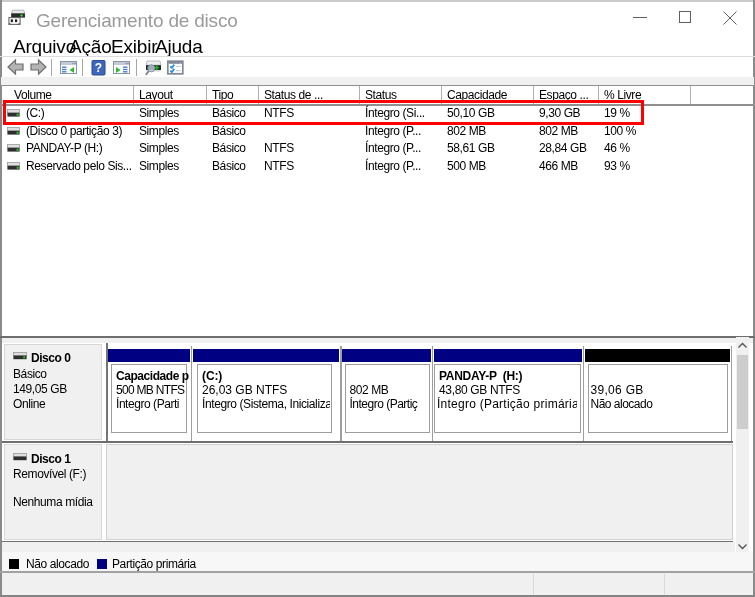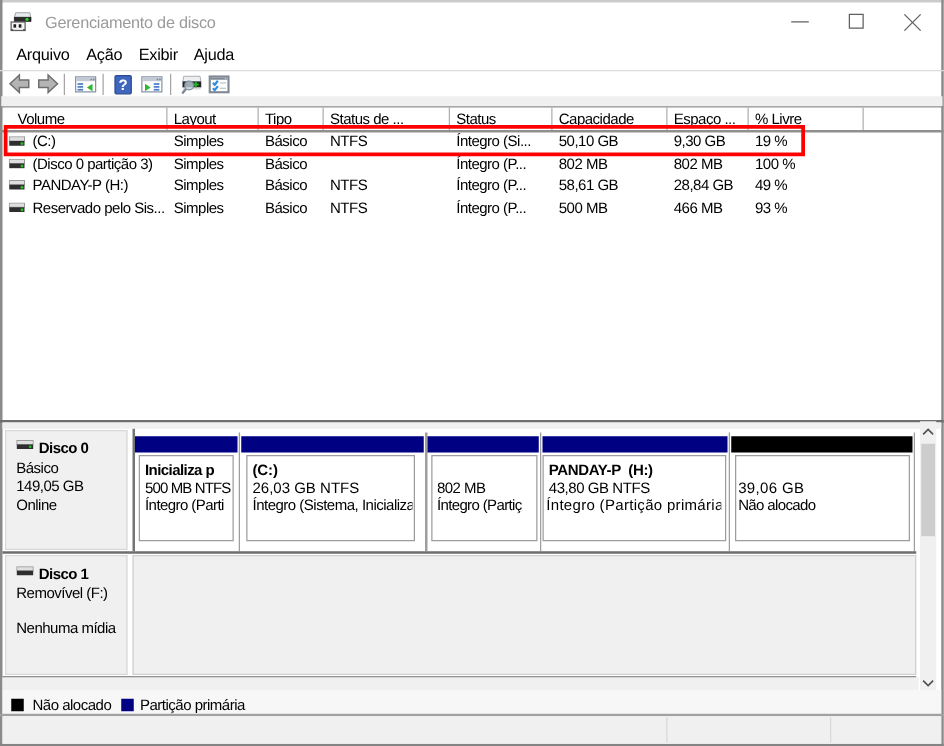--- a/index.html
+++ b/index.html
@@ -1,18 +1,18 @@
 <!DOCTYPE html>
 <html><head><meta charset="utf-8">
 <style>
 html,body{margin:0;padding:0}
 body{width:755px;height:597px;position:relative;background:#fff;font-family:"Liberation Sans",sans-serif;overflow:hidden;color:#000}
 .ab{position:absolute}
 .t12{font-size:12px;white-space:nowrap;letter-spacing:-0.4px}
-.t13{font-size:13px;white-space:nowrap;letter-spacing:-0.2px}
+.t13{font-size:19px;white-space:nowrap;letter-spacing:-0.2px}
 </style></head>
 <body>
 
 <div class="ab" style="left:0;top:0;width:755px;height:2px;background:#cbcbcb"></div>
 <div class="ab" style="left:0;top:0;width:2px;height:597px;background:#8a8a8a"></div>
 <div class="ab" style="left:753px;top:0;width:2px;height:597px;background:#8a8a8a"></div>
 <div class="ab" style="left:0;top:595px;width:755px;height:2px;background:#848484"></div>
 
 <div class="ab" style="left:8px;top:9px;width:18px;height:17px">
 <svg width="18" height="17" viewBox="0 0 18 17">
@@ -149,21 +149,21 @@
  <rect x="0.4" y="3.8" width="12.2" height="3.8" fill="#2e2e2e"></rect>
  <circle cx="10.6" cy="5.7" r="1.2" fill="#22c021"></circle>
 </svg>
 <div class="ab t12" style="left:26px;top:141px">PANDAY-P (H:)</div>
 <div class="ab t12" style="left:139px;top:141px">Simples</div>
 <div class="ab t12" style="left:212px;top:141px">Básico</div>
 <div class="ab t12" style="left:264px;top:141px">NTFS</div>
 <div class="ab t12" style="left:365px;top:141px">Íntegro (P...</div>
 <div class="ab t12" style="left:447px;top:141px">58,61 GB</div>
 <div class="ab t12" style="left:539px;top:141px">28,84 GB</div>
-<div class="ab t12" style="left:604px;top:141px">49 %</div>
+<div class="ab t12" style="left:604px;top:141px">46 %</div>
 
 <svg class="ab" style="left:7px;top:162px" width="13" height="8" viewBox="0 0 13 8">
  <rect x="0.4" y="0.4" width="12.2" height="3.4" fill="#dfdfdf" stroke="#9a9a9a" stroke-width="0.8"></rect>
  <rect x="0.4" y="3.8" width="12.2" height="3.8" fill="#2e2e2e"></rect>
  <circle cx="10.6" cy="5.7" r="1.2" fill="#22c021"></circle>
 </svg>
 <div class="ab t12" style="left:26px;top:159px">Reservado pelo Sis...</div>
 <div class="ab t12" style="left:139px;top:159px">Simples</div>
 <div class="ab t12" style="left:212px;top:159px">Básico</div>
 <div class="ab t12" style="left:264px;top:159px">NTFS</div>
@@ -204,21 +204,21 @@
 <div class="ab" style="left:342px;top:349px;width:89px;height:13px;background:#000082"></div>
 <div class="ab" style="left:433.5px;top:349px;width:148px;height:13px;background:#000082"></div>
 <div class="ab" style="left:585px;top:349px;width:145px;height:13px;background:#000"></div>
 
 <div class="ab" style="left:111px;top:364px;width:76px;height:69px;border:1px solid #9d9d9d;box-sizing:border-box;background:#fff"></div>
 <div class="ab" style="left:196.5px;top:364px;width:135.5px;height:69px;border:1px solid #9d9d9d;box-sizing:border-box;background:#fff"></div>
 <div class="ab" style="left:345px;top:364px;width:85px;height:69px;border:1px solid #9d9d9d;box-sizing:border-box;background:#fff"></div>
 <div class="ab" style="left:434px;top:364px;width:146.5px;height:69px;border:1px solid #9d9d9d;box-sizing:border-box;background:#fff"></div>
 <div class="ab" style="left:588px;top:364px;width:140px;height:69px;border:1px solid #9d9d9d;box-sizing:border-box;background:#fff"></div>
 
-<div class="ab t12" style="left:116px;top:369px;font-weight:bold;letter-spacing:-0.45px">Inicializa p</div>
+<div class="ab t12" style="left:116px;top:369px;font-weight:bold;letter-spacing:-0.45px">Capacidade p</div>
 <div class="ab t12" style="left:116px;top:383px;width:69px;overflow:hidden;letter-spacing:-0.7px">500 MB NTFS</div>
 <div class="ab t12" style="left:116px;top:397px;width:69px;overflow:hidden;letter-spacing:-0.45px">Íntegro (Parti</div>
 <div class="ab t12" style="left:202px;top:369px;font-weight:bold;letter-spacing:-0.1px">(C:)</div>
 <div class="ab t12" style="left:202px;top:383px;width:128px;overflow:hidden;letter-spacing:0px">26,03 GB NTFS</div>
 <div class="ab t12" style="left:202px;top:397px;width:128px;overflow:hidden">Íntegro (Sistema, Inicializa</div>
 <div class="ab t12" style="left:349.5px;top:383px;width:78px;overflow:hidden">802 MB</div>
 <div class="ab t12" style="left:349.5px;top:397px;width:78px;overflow:hidden;letter-spacing:-0.5px">Íntegro (Partiç</div>
 <div class="ab t12" style="left:439px;top:369px;font-weight:bold;letter-spacing:-0.3px">PANDAY-P&nbsp; (H:)</div>
 <div class="ab t12" style="left:439px;top:383px;width:137px;overflow:hidden;letter-spacing:-0.35px">43,80 GB NTFS</div>
 <div class="ab t12" style="left:437px;top:397px;width:140px;overflow:hidden;letter-spacing:0.25px">Íntegro (Partição primária</div>

